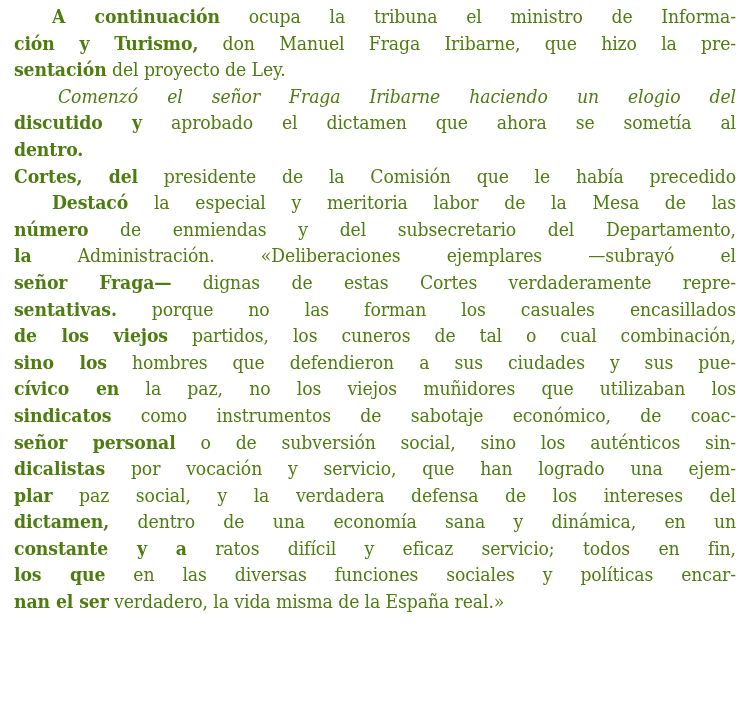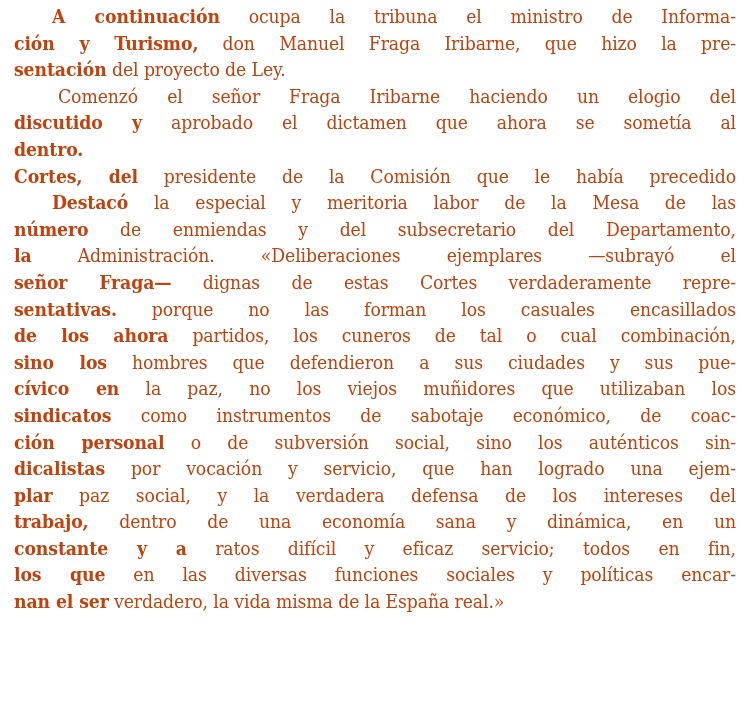--- a/index.html
+++ b/index.html
@@ -3,30 +3,30 @@
 <meta charset="utf-8">
 <style>
   html, body { margin: 0; padding: 0; }
   body {
     width: 750px; height: 723px; background: #ffffff; overflow: hidden;
     position: relative;
   }
   .page {
     position: absolute; left: 14px; top: 4px; width: 722px;
     font-family: "DejaVu Serif", "Liberation Serif", serif;
-    font-size: 19.2px; color: #c2410c; letter-spacing: -0.1px;
+    font-size: 19.2px; color: #4d7c0f; letter-spacing: -0.1px;
   }
   .line {
     height: 26.6px; line-height: 26.6px; white-space: nowrap;
     text-align: justify; text-align-last: justify; display: block;
     font-stretch: condensed;
   }
   .line.last { text-align-last: left; }
   .line.indent { padding-left: 38px; }
-  .line.indent2 { padding-left: 44px; }
+  .line.indent2 { padding-left: 44px; font-style: italic; }
   .b { font-weight: bold; }
   .line span { }
 </style>
 </head>
 <body>
 
 <div class="page">
 
   <div>
     <div class="line indent"><span class="b">A continuación</span><span> ocupa la tribuna el ministro de Informa-</span></div>
@@ -40,25 +40,25 @@
     <div class="line last"><span class="b">dentro.</span><span></span></div>
   </div>
 
   <div>
     <div class="line"><span class="b">Cortes, del</span><span> presidente de la Comisión que le había precedido</span></div>
     <div class="line indent"><span class="b">Destacó</span><span> la especial y meritoria  labor de la Mesa de las</span></div>
     <div class="line"><span class="b">número</span><span> de enmiendas y del subsecretario del Departamento,</span></div>
     <div class="line"><span class="b">la</span><span> Administración. «Deliberaciones ejemplares —subrayó el</span></div>
     <div class="line"><span class="b">señor Fraga—</span><span> dignas de estas Cortes verdaderamente repre-</span></div>
     <div class="line"><span class="b">sentativas.</span><span> porque no las forman los casuales encasillados</span></div>
-    <div class="line"><span class="b">de los ahora</span><span> partidos, los cuneros de tal o cual combinación,</span></div>
+    <div class="line"><span class="b">de los viejos</span><span> partidos, los cuneros de tal o cual combinación,</span></div>
     <div class="line"><span class="b">sino los</span><span> hombres que defendieron a sus ciudades y sus pue-</span></div>
     <div class="line"><span class="b">cívico en</span><span> la paz, no los viejos muñidores que utilizaban los</span></div>
     <div class="line"><span class="b">sindicatos</span><span> como instrumentos de sabotaje económico, de coac-</span></div>
-    <div class="line"><span class="b">ción personal</span><span> o de subversión social, sino los auténticos sin-</span></div>
+    <div class="line"><span class="b">señor personal</span><span> o de subversión social, sino los auténticos sin-</span></div>
     <div class="line"><span class="b">dicalistas</span><span> por vocación y servicio, que han logrado una ejem-</span></div>
     <div class="line"><span class="b">plar</span><span> paz social, y la verdadera defensa de los intereses del</span></div>
-    <div class="line"><span class="b">trabajo,</span><span> dentro de una economía sana y dinámica, en un</span></div>
+    <div class="line"><span class="b">dictamen,</span><span> dentro de una economía sana y dinámica, en un</span></div>
     <div class="line"><span class="b">constante y a</span><span>  ratos difícil y eficaz servicio; todos en fin,</span></div>
     <div class="line"><span class="b">los que</span><span> en las diversas funciones sociales y políticas encar-</span></div>
     <div class="line last"><span class="b">nan el ser</span><span> verdadero, la vida misma de la España real.»</span></div>
   </div>
 </div>
 
 </body></html>

